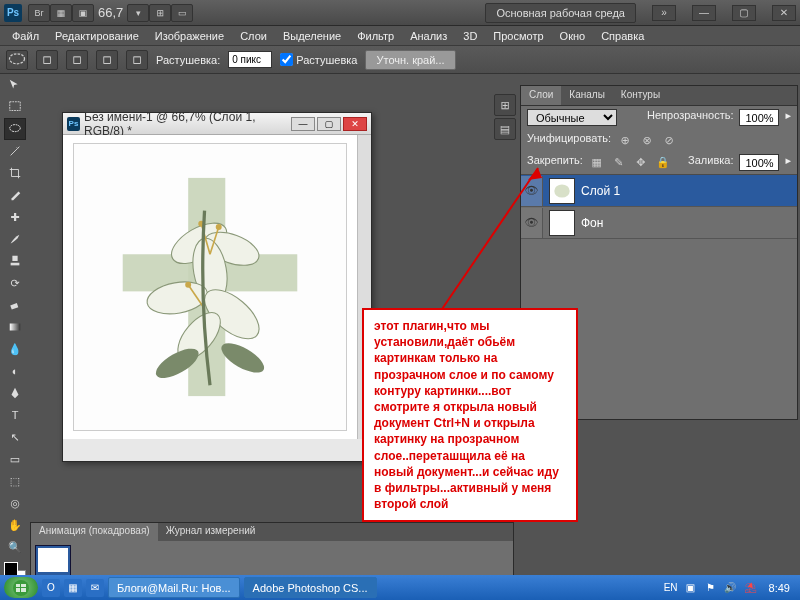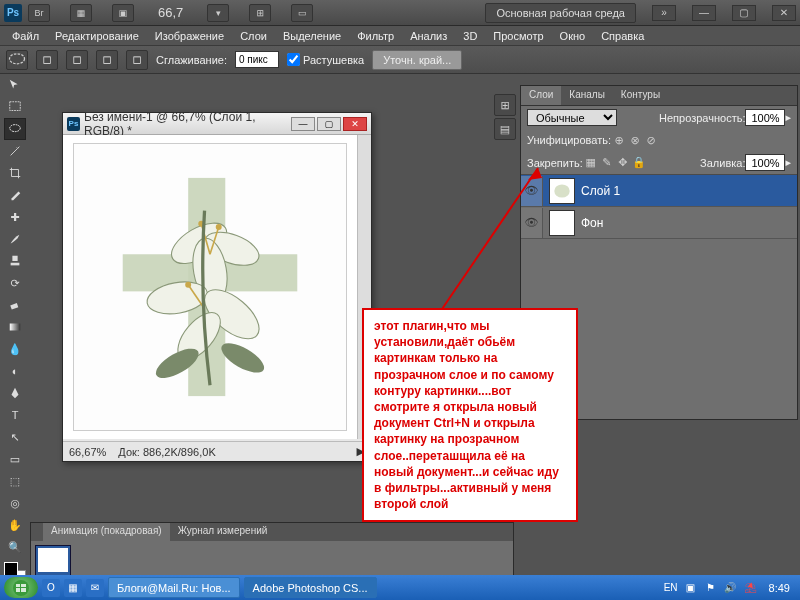--- a/index.html
+++ b/index.html
@@ -1,19 +1,19 @@
 <!DOCTYPE html>
 <html><head>
 <meta charset="utf-8">
 <style>
 *{box-sizing:border-box;margin:0;padding:0;font-family:Tahoma,Arial,sans-serif;font-size:11px;}
 body{background:#535353;width:800px;height:600px;overflow:hidden;position:relative;}
 .titlebar{height:26px;background:linear-gradient(#606060,#494949);display:flex;align-items:center;padding:0 4px;border-bottom:1px solid #2a2a2a;}
 .ps-logo{width:18px;height:18px;background:#0a3a5c;color:#6fc5ff;display:flex;align-items:center;justify-content:center;font-weight:bold;font-size:10px;border-radius:2px;margin-right:6px;}
-.title-tools{display:flex;gap:20px;align-items:center;}
+.title-tools{display:flex;gap:0;align-items:center;}
 .title-ico{width:22px;height:18px;background:#4a4a4a;border:1px solid #333;border-radius:2px;display:flex;align-items:center;justify-content:center;color:#ccc;font-size:9px;}
 .title-zoom{color:#ddd;font-size:13px;margin:0 4px;}
 .title-right{margin-left:auto;display:flex;gap:16px;align-items:center;}
 .workspace-btn{background:#4a4a4a;border:1px solid #333;color:#ddd;padding:3px 10px;border-radius:2px;}
 .win-btn{width:24px;height:16px;background:#4a4a4a;border:1px solid #333;color:#ccc;display:flex;align-items:center;justify-content:center;font-size:10px;}
 .menubar{height:20px;background:#535353;display:flex;align-items:center;padding:0 6px;gap:4px;border-bottom:1px solid #3a3a3a;}
 .menu-item{color:#eee;padding:2px 6px;cursor:default;}
 .options-bar{height:28px;background:linear-gradient(#5a5a5a,#4d4d4d);border-bottom:1px solid #333;display:flex;align-items:center;padding:0 6px;gap:8px;color:#eee;}
 .opt-ico{width:22px;height:20px;background:#4a4a4a;border:1px solid #333;border-radius:2px;display:flex;align-items:center;justify-content:center;}
 .opt-label{font-size:11px;}
@@ -38,37 +38,37 @@
 .doc-wb.close{background:#d44;color:#fff;border-color:#a22;}
 .doc-canvas{position:absolute;top:22px;left:0;right:14px;bottom:22px;background:#fff;overflow:hidden;}
 .doc-content{position:absolute;top:8px;left:10px;right:10px;bottom:8px;background:#fdfdfd;border:1px solid #ccc;display:flex;align-items:center;justify-content:center;}
 .flower{width:220px;height:240px;}
 .doc-status{position:absolute;bottom:0;left:0;right:0;height:20px;background:#e6e6e6;border-top:1px solid #bbb;display:flex;align-items:center;padding:0 6px;font-size:10px;color:#333;gap:12px;}
 .doc-scroll-v{position:absolute;top:22px;right:0;bottom:22px;width:14px;background:#ddd;border-left:1px solid #bbb;}
 .layers-panel{position:absolute;right:2px;top:85px;width:278px;background:#6f6f6f;border:1px solid #2a2a2a;}
 .panel-tabs{height:20px;background:#535353;display:flex;border-bottom:1px solid #333;}
 .ptab{padding:3px 8px;color:#ddd;font-size:10px;background:#535353;}
 .ptab.active{background:#6f6f6f;}
-.panel-row{display:flex;align-items:center;padding:3px 6px;color:#eee;font-size:10px;}
+.panel-row{display:flex;align-items:flex-start;padding:3px 6px;gap:6px;color:#eee;font-size:10px;}
 .p-select{background:#ddd;border:1px solid #333;height:17px;padding:0 4px;flex:0 0 90px;}
 .p-input{width:40px;height:17px;background:#fff;border:1px solid #333;text-align:center;}
 .panel-divider{border-top:1px solid #4a4a4a;margin:0;}
 .layer-list{background:#6f6f6f;}
 .layer{display:flex;align-items:center;height:32px;border-bottom:1px solid #555;}
 .layer.active{background:#2a5a9e;}
 .layer-eye{width:22px;height:30px;display:flex;align-items:center;justify-content:center;color:#333;background:#777;border-right:1px solid #555;}
 .layer.active .layer-eye{background:#5a7aaa;}
 .layer-thumb{width:26px;height:26px;background:#fff;border:1px solid #333;margin:0 6px;display:flex;align-items:center;justify-content:center;}
 .layer-name{color:#fff;font-size:12px;}
 .layer-fill{height:180px;background:#6f6f6f;}
 .p-ico{width:16px;height:16px;display:inline-flex;align-items:center;justify-content:center;color:#ccc;font-size:11px;}
 .anim-panel{position:absolute;left:30px;bottom:0;width:484px;height:78px;background:#6f6f6f;border:1px solid #2a2a2a;}
 .anim-tabs{height:18px;background:#535353;display:flex;}
 .atab{padding:2px 8px;color:#ddd;font-size:10px;}
-.atab.active{background:#6f6f6f;margin-left:12px;}
+.atab.active{background:#6f6f6f;}
 .anim-body{display:flex;height:44px;padding:4px;gap:4px;}
 .frame{width:36px;height:40px;background:#2a5a9e;border:1px solid #113;display:flex;flex-direction:column;align-items:center;}
 .frame-thumb{width:30px;height:26px;background:#fff;margin:2px;}
 .frame-time{color:#fff;font-size:9px;}
 .anim-foot{height:14px;padding:0 6px;color:#ddd;font-size:10px;display:flex;align-items:center;}
 .annotation{position:absolute;left:362px;top:308px;width:216px;background:#fff;border:2px solid #d00;padding:8px 10px;color:#d00;font-weight:bold;font-size:12px;line-height:1.35;}
 .arrow{position:absolute;left:290px;top:162px;width:260px;height:160px;pointer-events:none;}
 .taskbar{position:absolute;bottom:0;left:0;right:0;height:25px;background:linear-gradient(#3a7fd5,#1a5fb5);display:flex;align-items:center;padding:0 4px;gap:4px;}
 .start{width:34px;height:21px;background:radial-gradient(circle,#7fc97f,#2a8a2a);border-radius:11px;display:flex;align-items:center;justify-content:center;}
 .ql{width:18px;height:18px;background:#2a6fc5;border-radius:2px;display:flex;align-items:center;justify-content:center;color:#fff;font-size:10px;}
@@ -118,21 +118,21 @@
 <div class="options-bar">
   <div class="opt-ico">
       <svg viewBox="0 0 16 16">
         <ellipse cx="8" cy="7" rx="6" ry="4" fill="none" stroke="#ccc" stroke-dasharray="2 1"></ellipse>
       </svg>
     </div>
   <div class="opt-ico">◻</div>
   <div class="opt-ico">◻</div>
   <div class="opt-ico">◻</div>
   <div class="opt-ico">◻</div>
-  <span class="opt-label">Сглаживание:</span>
+  <span class="opt-label">Растушевка:</span>
   <input class="opt-input" value="0 пикс" style="">
   <label class="opt-check">
       <input type="checkbox" checked="" style=""> 
       <span>Растушевка</span>
     </label>
   <button class="opt-btn">Уточн. край...</button>
 </div>
 
 <div class="toolbox">
   <div class="tool">
@@ -250,25 +250,20 @@
           <line x1="95" y1="130" x2="80" y2="108"></line>
             <circle cx="80" cy="108" r="2" fill="#c9a84a"></circle>
         </g>
         <path d="M95 40 Q90 120 100 200" stroke="#6a7a5a" stroke-width="3" fill="none"></path>
         <ellipse cx="70" cy="180" rx="22" ry="9" fill="#7a8a6a" transform="rotate(-30 70 180)"></ellipse>
         <ellipse cx="130" cy="175" rx="22" ry="9" fill="#7a8a6a" transform="rotate(30 130 175)"></ellipse>
       </svg>
     </div>
   </div>
   <div class="doc-scroll-v"></div>
-  <div class="doc-status">
-    <span>66,67%</span>
-    <span>Док: 886,2K/896,0K</span>
-    <span style="margin-left:auto">▶</span>
-  </div>
 </div>
 
 <div class="layers-panel">
   <div class="panel-tabs">
     <div class="ptab active">Слои</div>
     <div class="ptab">Каналы</div>
     <div class="ptab">Контуры</div>
   </div>
   <div class="panel-row">
     <select class="p-select"><option>Обычные</option></select>

